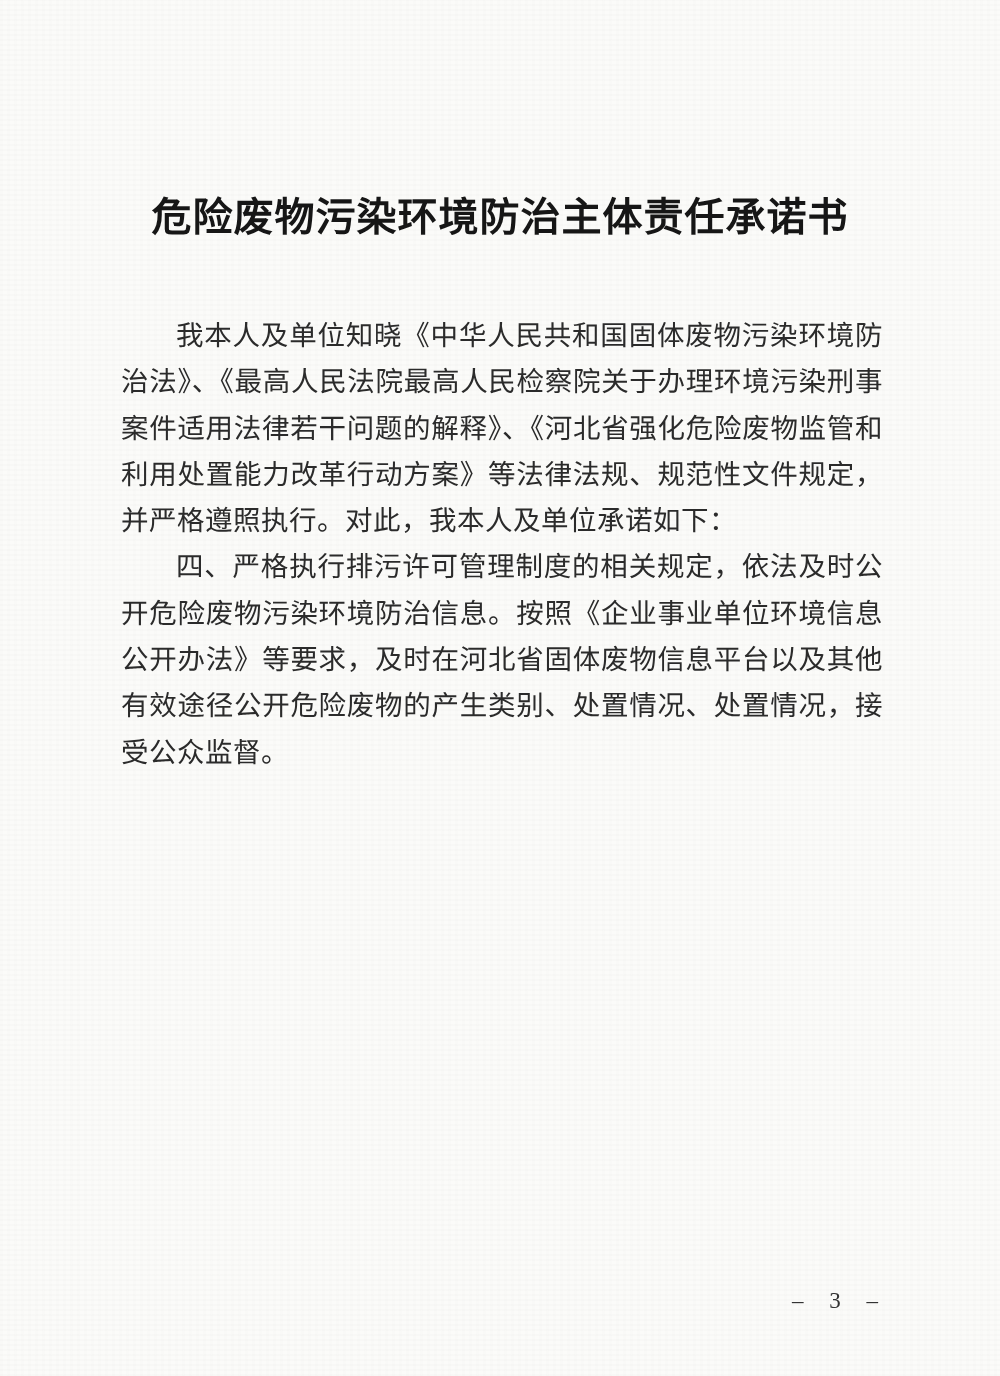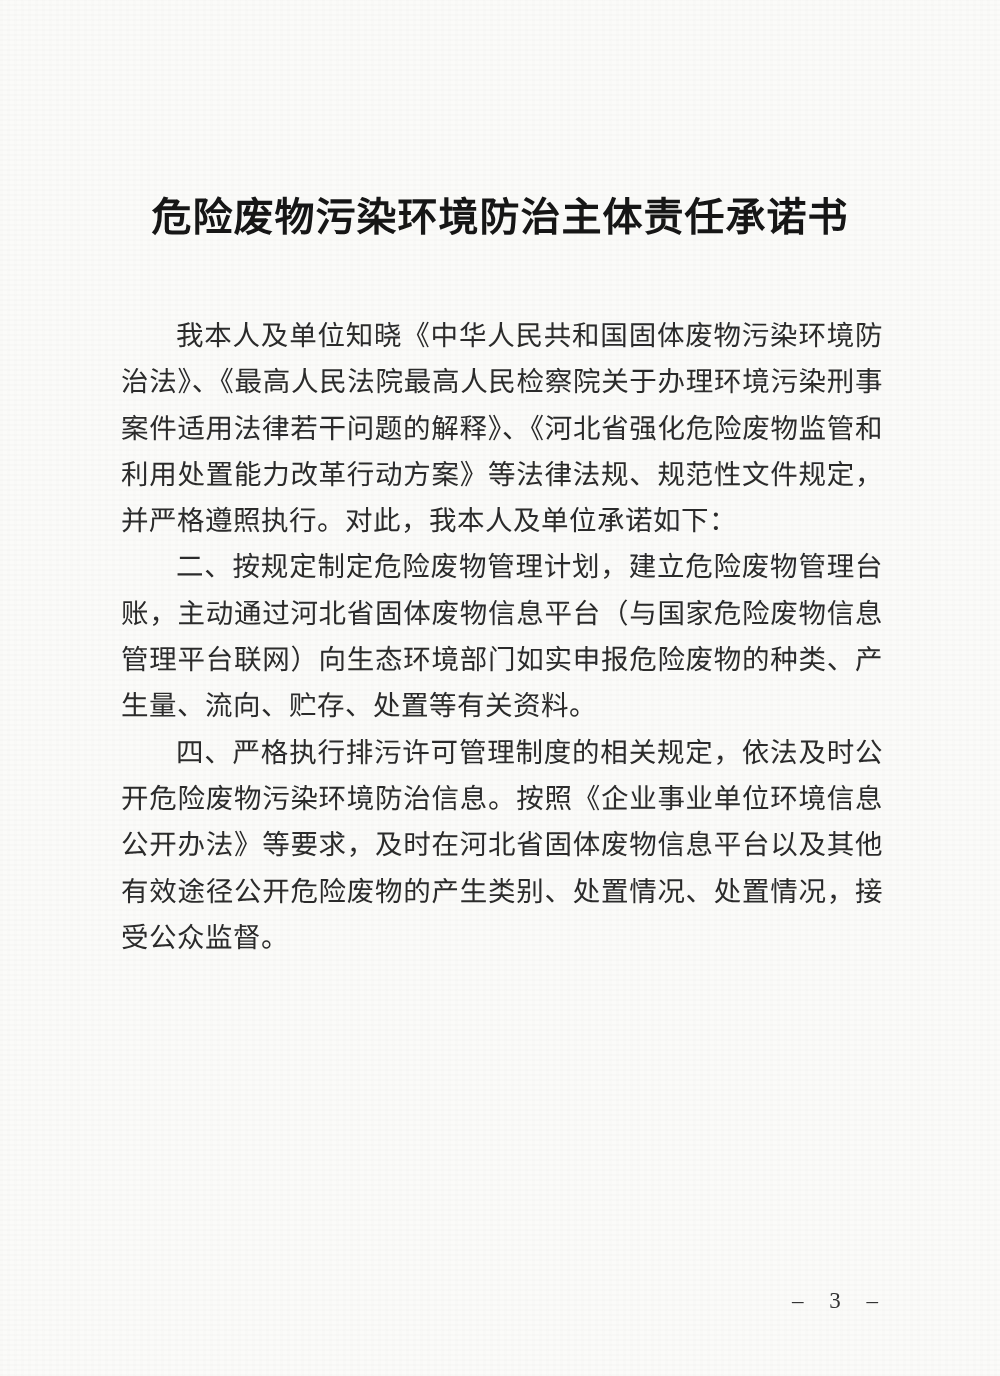--- a/index.html
+++ b/index.html
@@ -69,19 +69,18 @@
 </style>
 </head>
 <body>
 
 <div class="page">
 
   <h1 class="doc-title">危险废物污染环境防治主体责任承诺书</h1>
 
   <div class="doc-body">
     <p>我本人及单位知晓《中华人民共和国固体废物污染环境防治法》、《最高人民法院最高人民检察院关于办理环境污染刑事案件适用法律若干问题的解释》、《河北省强化危险废物监管和利用处置能力改革行动方案》等法律法规、规范性文件规定，并严格遵照执行。对此，我本人及单位承诺如下：</p>
-    <p>二、按规定制定危险废物管理计划，建立危险废物管理台账，主动通过河北省固体废物信息平台（与国家危险废物信息管理平台联网）向生态环境部门如实申报危险废物的种类、产生量、流向、贮存、处置等有关资料。</p>
     <p>四、严格执行排污许可管理制度的相关规定，依法及时公开危险废物污染环境防治信息。按照《企业事业单位环境信息公开办法》等要求，及时在河北省固体废物信息平台以及其他有效途径公开危险废物的产生类别、处置情况、处置情况，接受公众监督。</p>
   </div>
 
   <div class="page-number">– 3 –</div>
 
 </div>
 
 </body></html>

